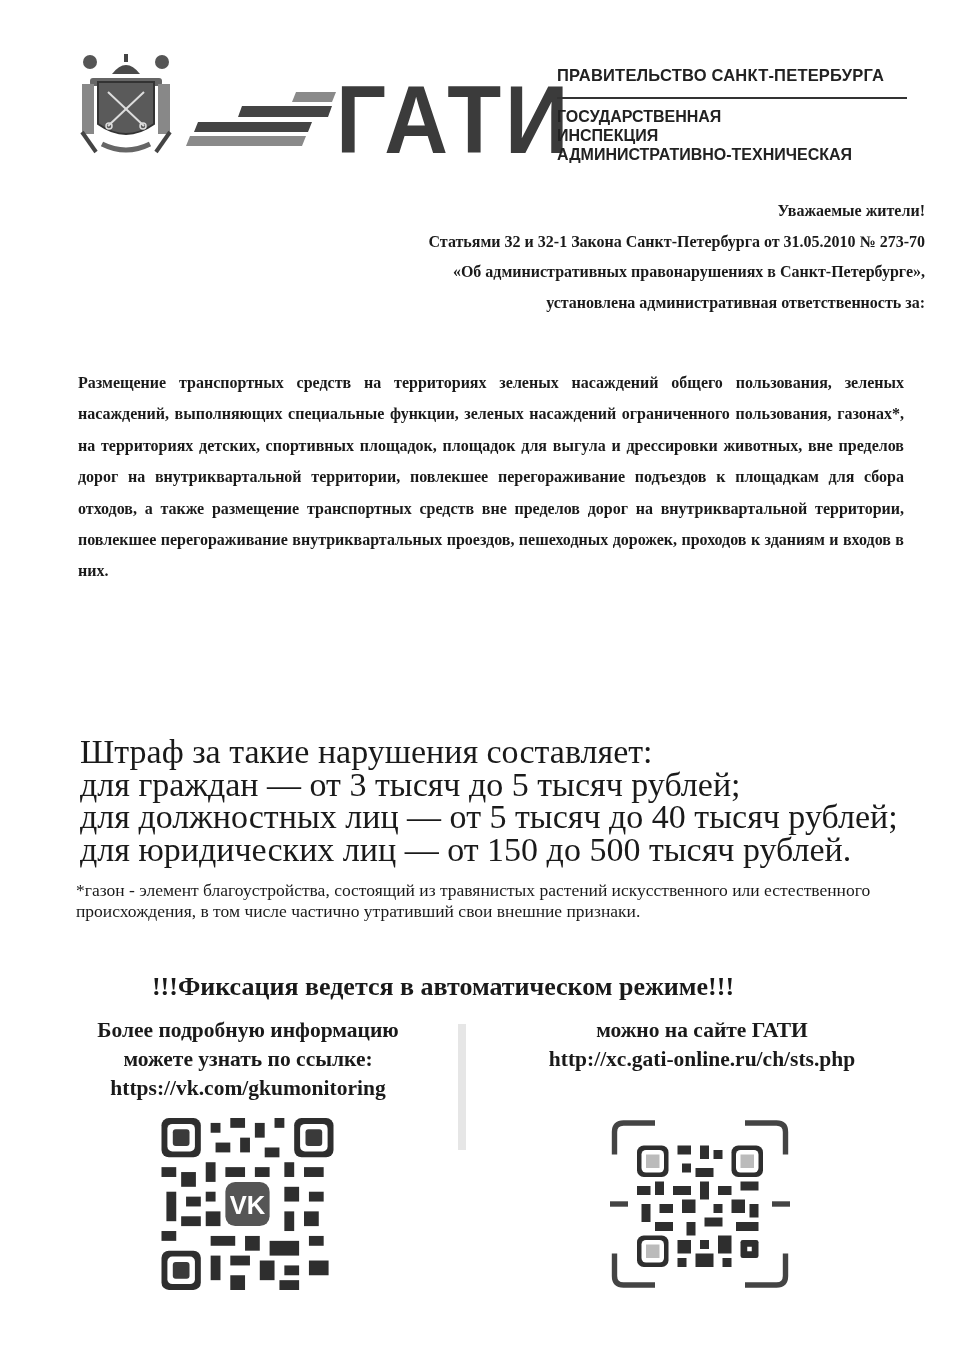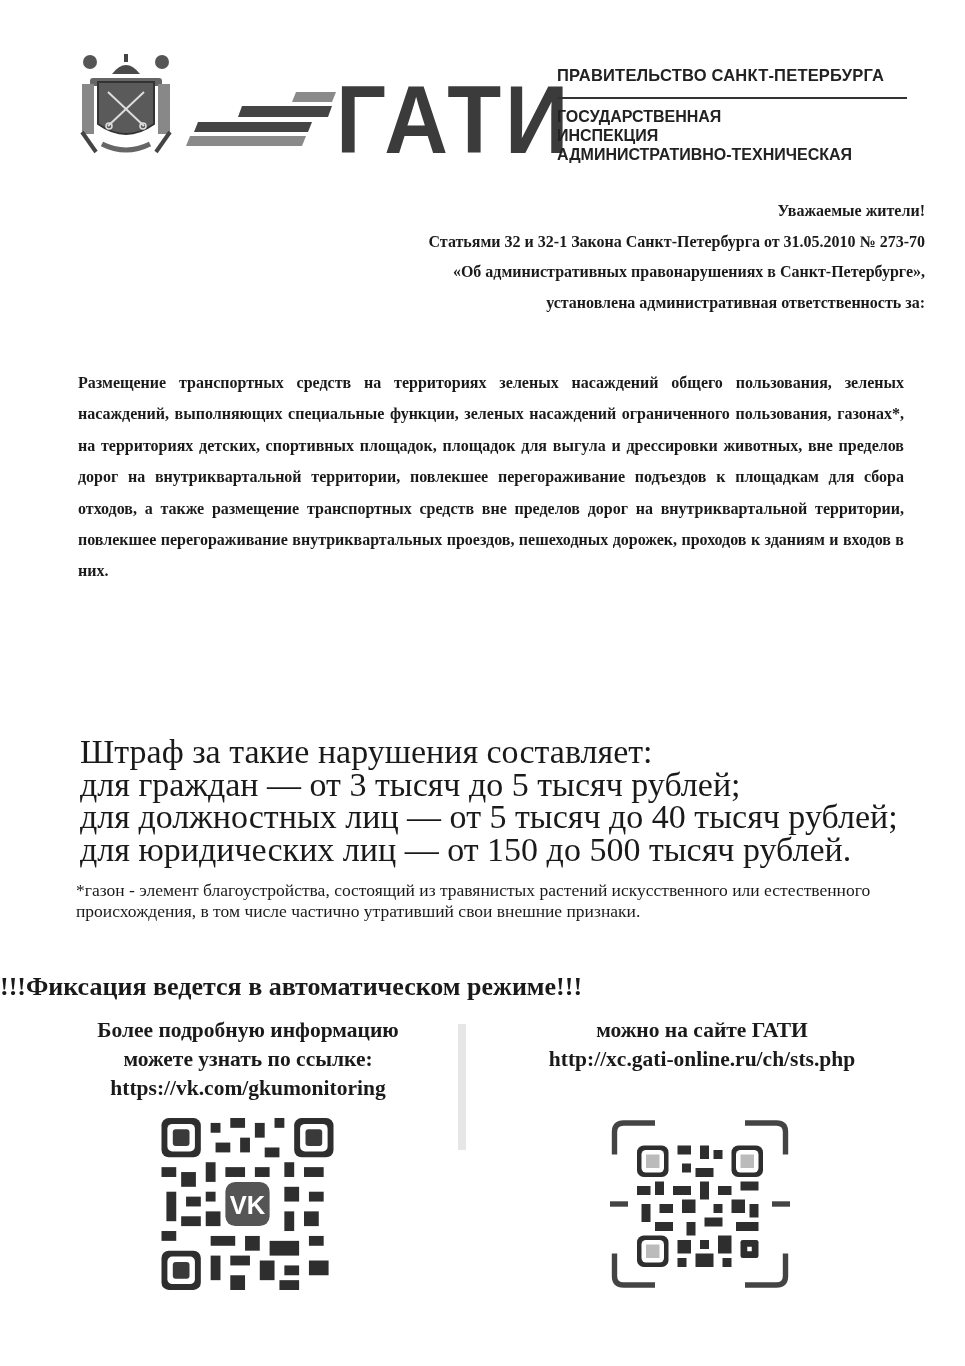--- a/index.html
+++ b/index.html
@@ -8,21 +8,21 @@
   .emblem{position:absolute;left:76px;top:52px;width:100px;height:105px;}
   .stripes{position:absolute;left:186px;top:92px;width:150px;height:60px;}
   .logo-text{position:absolute;left:336px;top:78px;font-family:"Liberation Sans",sans-serif;font-weight:bold;font-size:96px;letter-spacing:4px;color:#3b3b3b;line-height:84px;transform:scaleX(0.92);transform-origin:left;}
   .gov{position:absolute;left:557px;top:66px;width:350px;font-family:"Liberation Sans",sans-serif;font-weight:bold;color:#222;}
   .gov-title{font-size:16.5px;letter-spacing:0.2px;padding-bottom:12px;border-bottom:2px solid #333;white-space:nowrap;}
   .gov-sub{font-size:16px;line-height:19px;margin-top:8px;}
   .intro{position:absolute;left:40px;top:196px;width:885px;text-align:right;font-weight:bold;font-size:16px;line-height:30.5px;}
   .body-text{position:absolute;left:78px;top:367px;width:826px;text-align:justify;text-align-last:left;font-weight:bold;font-size:16px;line-height:31.4px;}
   .fines{position:absolute;left:80px;top:736px;width:850px;font-size:34px;line-height:32.5px;}
   .footnote{position:absolute;left:76px;top:880px;width:840px;font-size:17.5px;line-height:21px;}
-  .auto{position:absolute;left:0;top:972px;width:886px;font-weight:bold;font-size:26px;}
+  .auto{position:absolute;left:0;top:972px;width:886px;text-align:center;font-weight:bold;font-size:26px;}
   .col{position:absolute;top:1016px;width:420px;text-align:center;font-weight:bold;font-size:21.5px;line-height:29px;}
   .col-left{left:38px;}
   .col-right{left:492px;}
   .divider{position:absolute;left:458px;top:1024px;width:8px;height:126px;background:#e6e6e6;}
   .qr{position:absolute;}
   .qr-left{left:160px;top:1118px;width:175px;height:172px;}
   .qr-right{left:610px;top:1118px;width:180px;height:172px;}
 </style>
 </head>
 <body>

